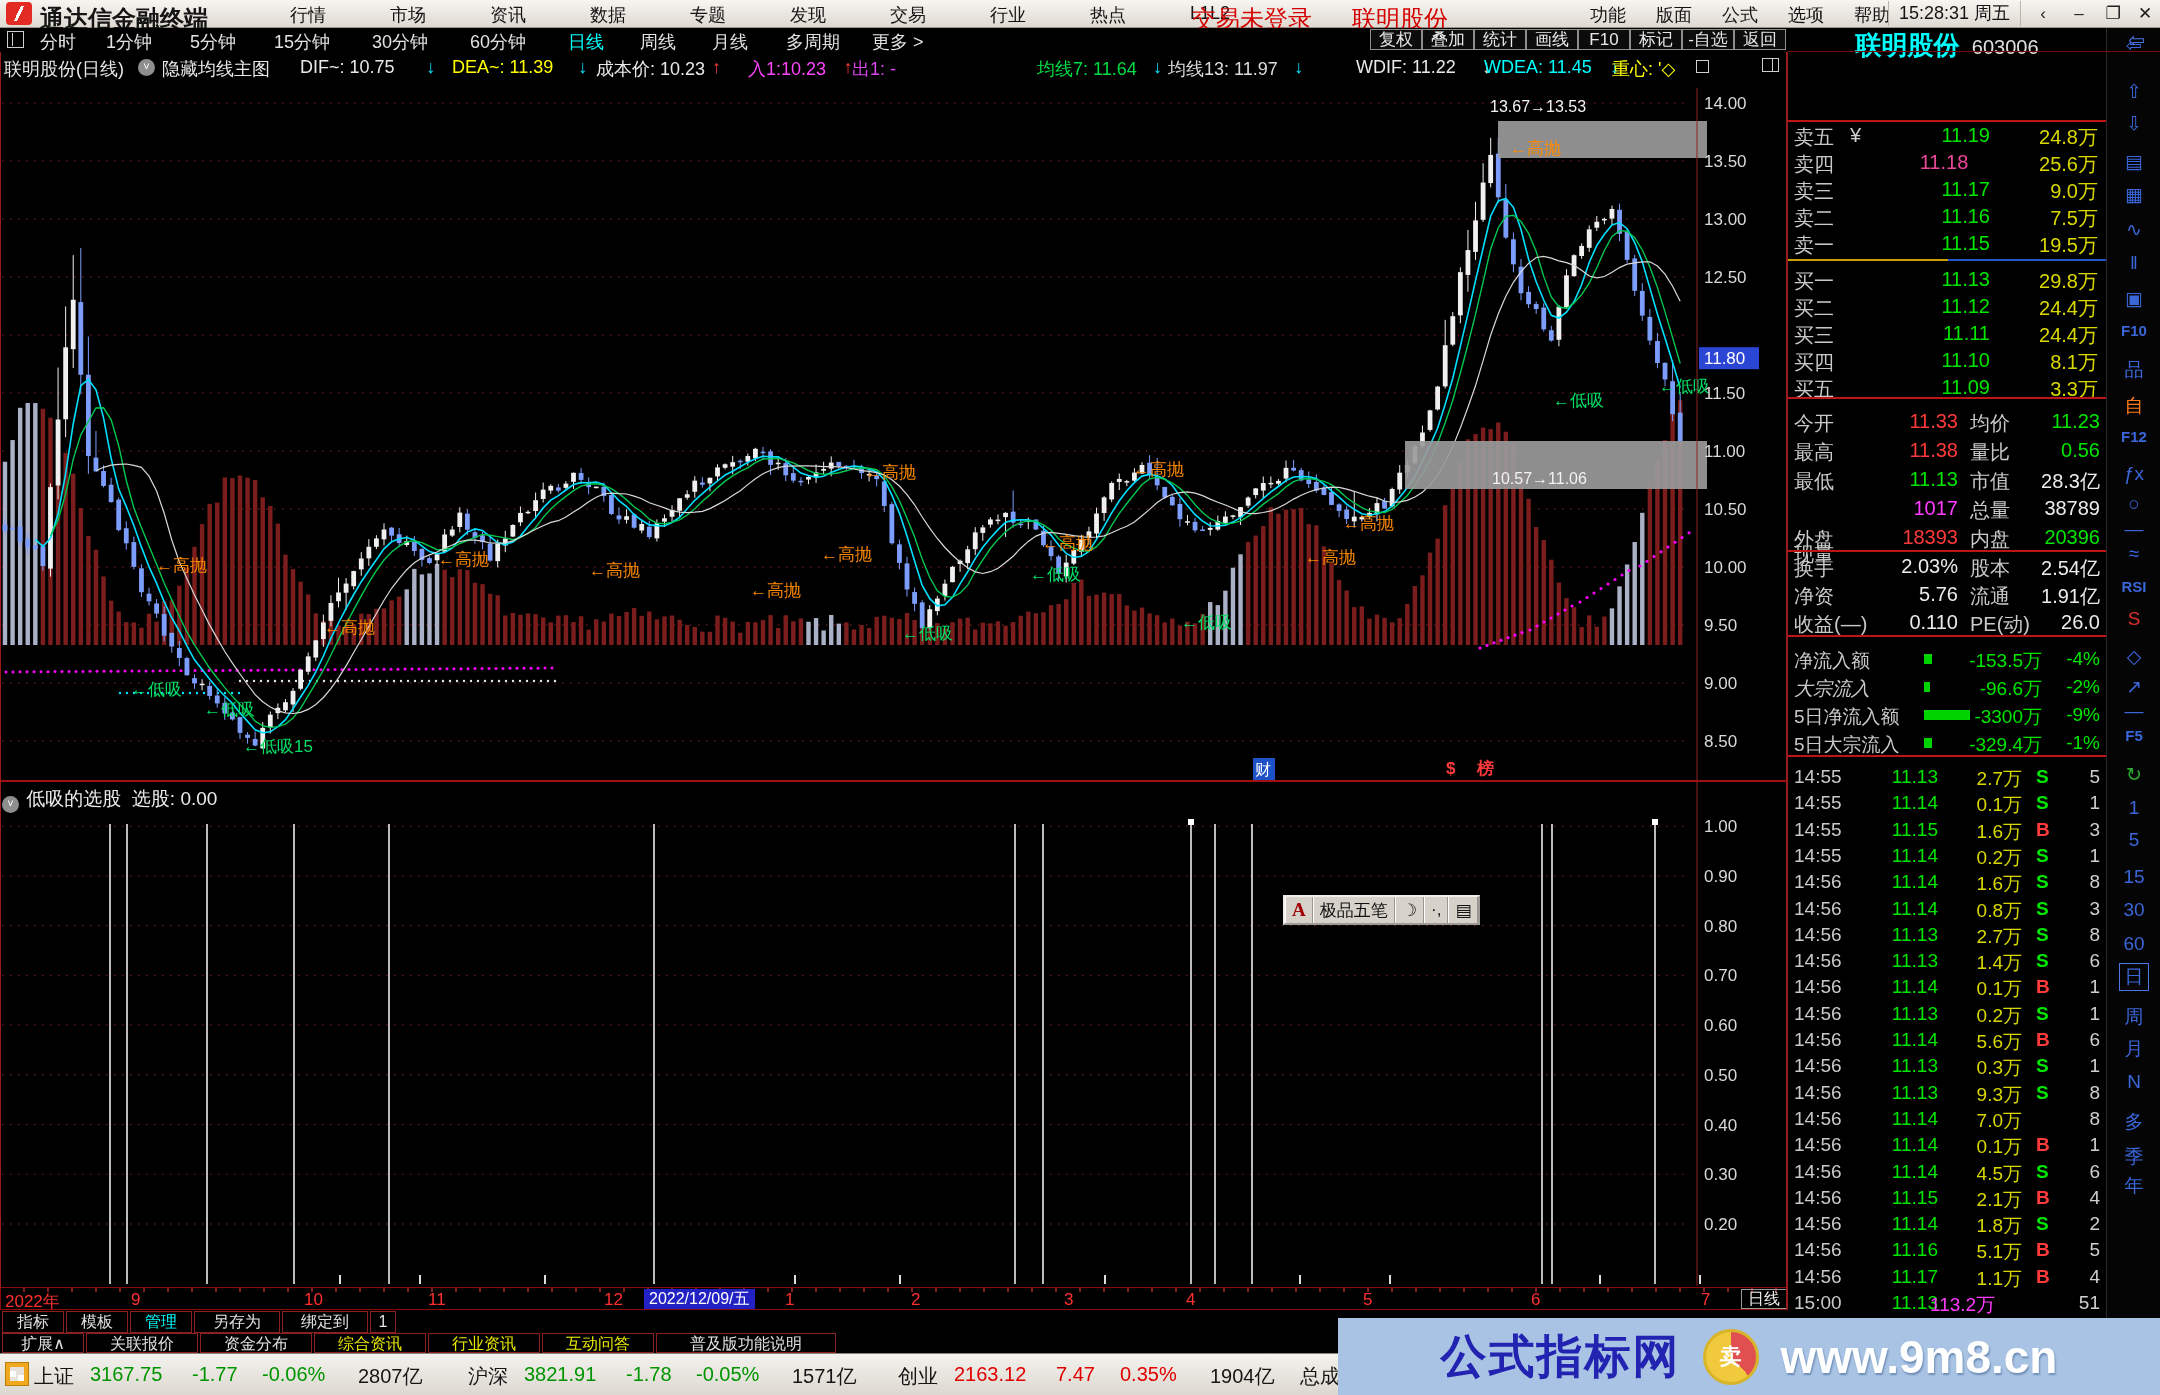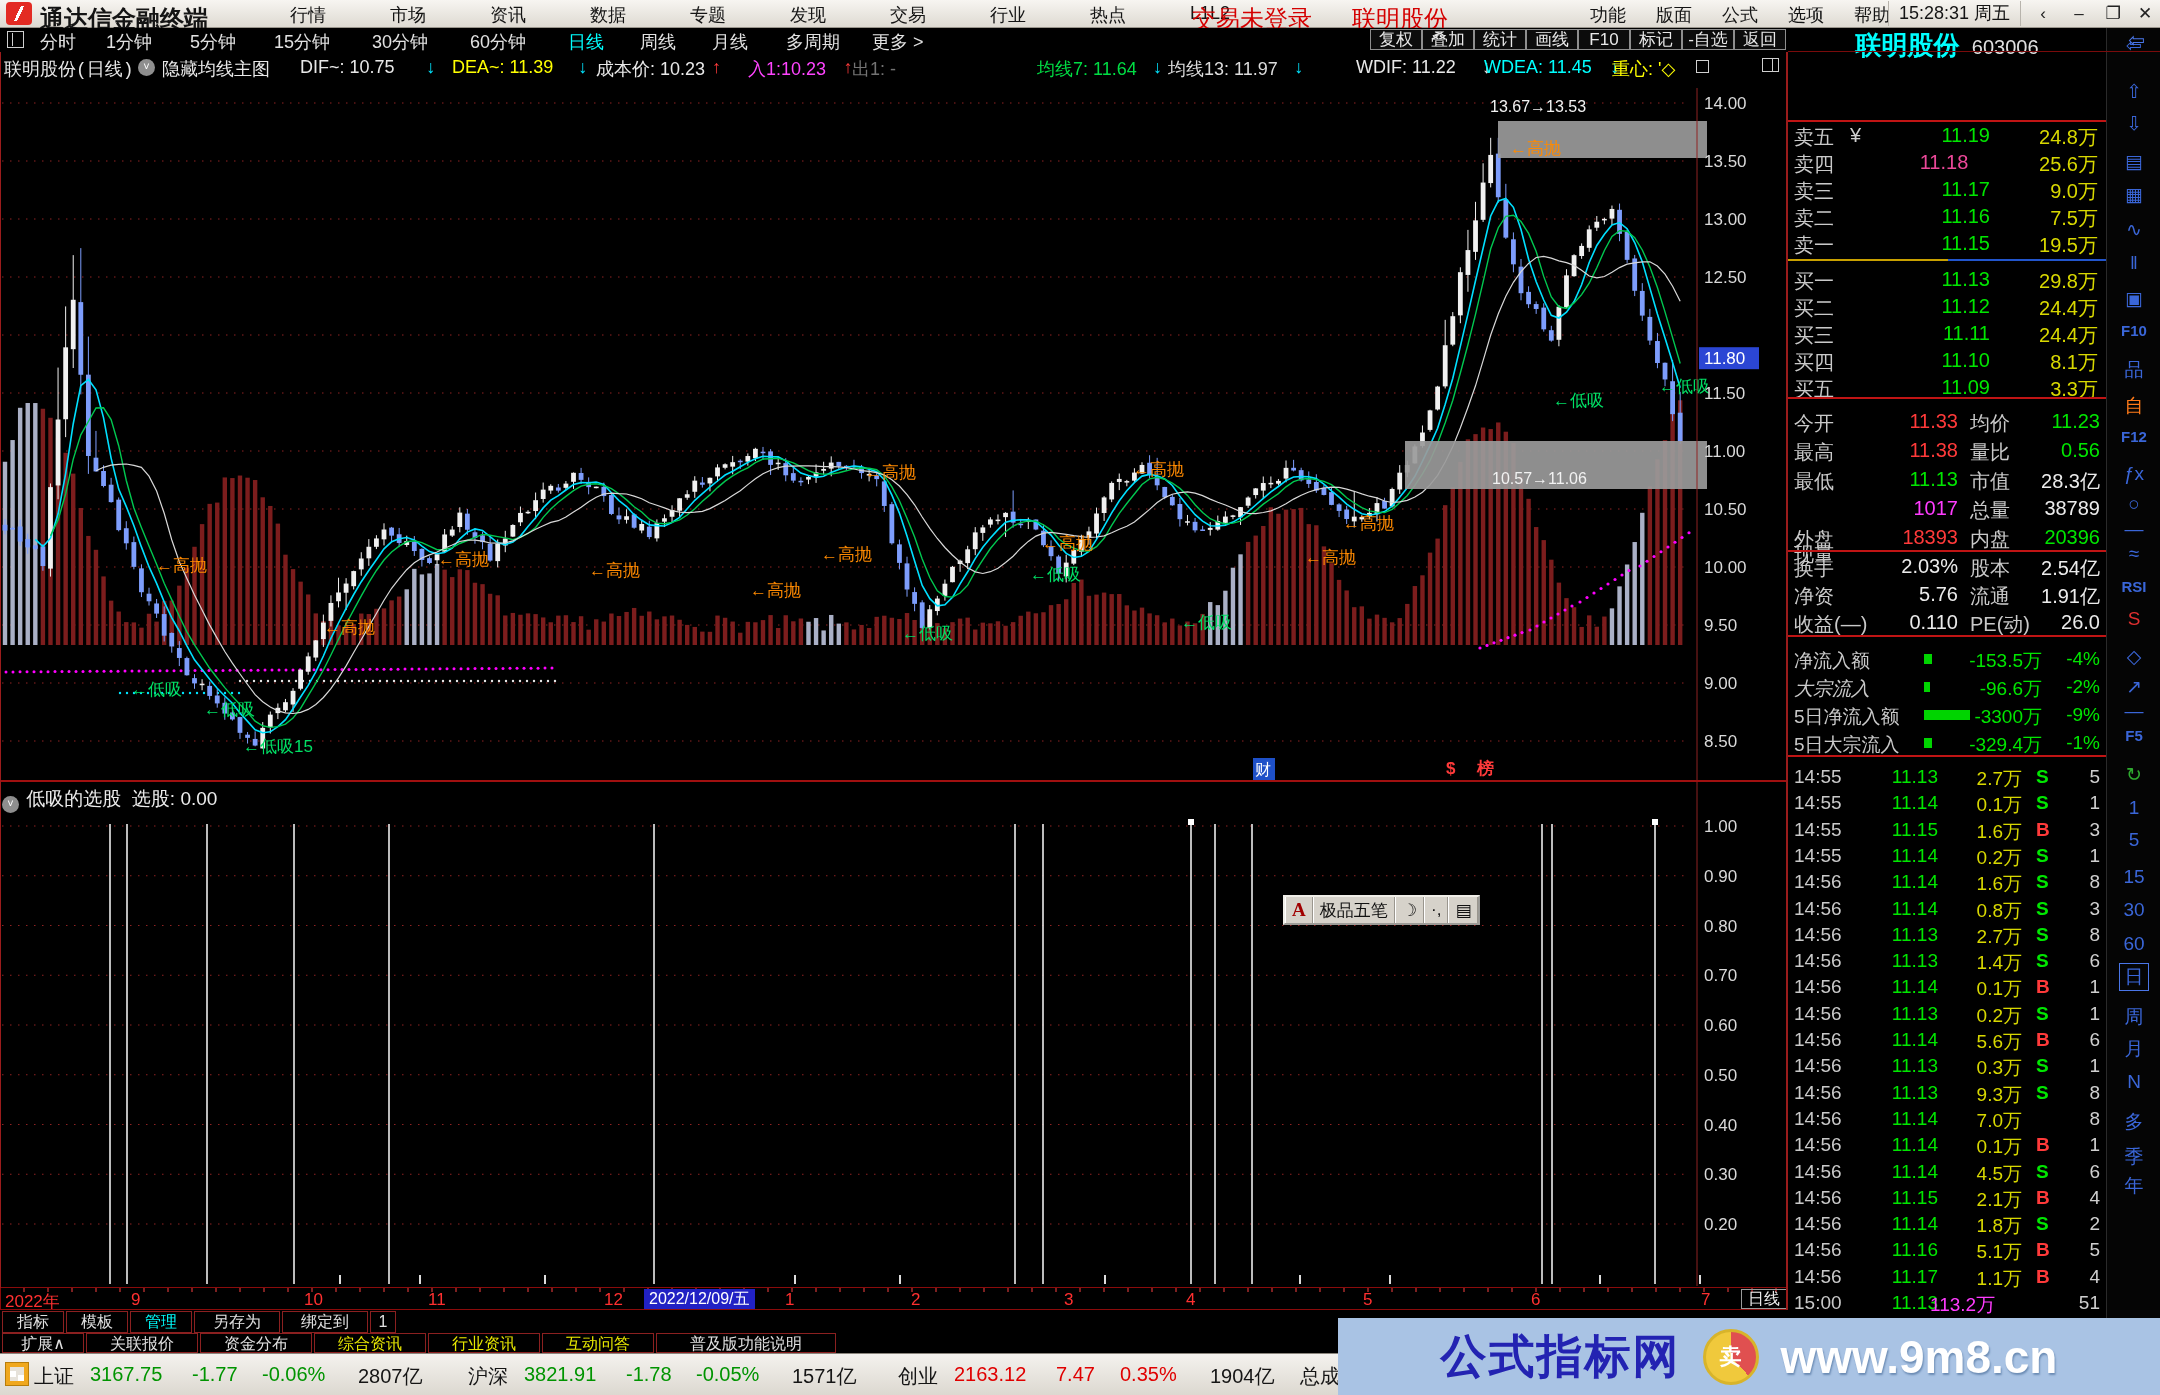--- a/index.html
+++ b/index.html
@@ -116,32 +116,32 @@
   </div>
 
   <div id="toolbar" class="abs">
     <div id="winicon"></div>
     <span id="periods"><span class="p" style="position: absolute; left: 40px;">分时</span><span class="p" style="position: absolute; left: 106px;">1分钟</span><span class="p" style="position: absolute; left: 190px;">5分钟</span><span class="p" style="position: absolute; left: 274px;">15分钟</span><span class="p" style="position: absolute; left: 372px;">30分钟</span><span class="p" style="position: absolute; left: 470px;">60分钟</span><span class="p active" style="position: absolute; left: 568px;">日线</span><span class="p" style="position: absolute; left: 640px;">周线</span><span class="p" style="position: absolute; left: 712px;">月线</span><span class="p" style="position: absolute; left: 786px;">多周期</span><span class="p" style="position: absolute; left: 872px;">更多 &gt;</span></span>
     <span id="tb-buttons"><span class="tbbtn" style="position: absolute; left: 1370px;">复权</span><span class="tbbtn" style="position: absolute; left: 1422px;">叠加</span><span class="tbbtn" style="position: absolute; left: 1474px;">统计</span><span class="tbbtn" style="position: absolute; left: 1526px;">画线</span><span class="tbbtn" style="position: absolute; left: 1578px;">F10</span><span class="tbbtn" style="position: absolute; left: 1630px;">标记</span><span class="tbbtn" style="position: absolute; left: 1682px;">-自选</span><span class="tbbtn" style="position: absolute; left: 1734px;">返回</span></span>
   <span class="p" style="position: absolute; left: 2128px; top: 0px; font-size: 20px; color: rgb(74, 118, 232);">⇦</span></div>
 
   <div id="chart-area" class="abs">
     <div id="chart-header">
-        <span class="hi" style="position: absolute; left: 4px; color: rgb(232, 232, 232); font-family: Liberation Mono, monospace;">联明股份(日线)</span>
+        <span class="hi" style="position: absolute; left: 4px; color: rgb(232, 232, 232);">联明股份(日线)</span>
         <span class="collapse-ico" style="position: absolute; left: 138px; top: 7px;">˅</span>
         <span class="hi" style="position: absolute; left: 162px; color: rgb(232, 232, 232);">隐藏均线主图</span>
         <span class="hi" style="position: absolute; left: 300px; color: rgb(232, 232, 232);">DIF~: 10.75</span>
         <span class="hi" style="position: absolute; left: 426.2px; color: rgb(0, 229, 255); font-weight: bold;">↓</span>
         <span class="hi" style="position: absolute; left: 452px; color: rgb(255, 255, 0);">DEA~: 11.39</span>
         <span class="hi" style="position: absolute; left: 578.2px; color: rgb(0, 229, 255); font-weight: bold;">↓</span>
         <span class="hi" style="position: absolute; left: 596px; color: rgb(232, 232, 232);">成本价: 10.23</span>
         <span class="hi" style="position: absolute; left: 712px; color: rgb(255, 58, 58); font-weight: bold;">↑</span>
         <span class="hi" style="position: absolute; left: 748px; color: rgb(255, 68, 255);">入1:10.23</span>
         <span class="hi" style="position: absolute; left: 843.6px; color: rgb(255, 58, 58); font-weight: bold;">↑</span>
-        <span class="hi" style="position: absolute; left: 852px; color: #737373; text-align: right;">出1: -</span>
+        <span class="hi" style="position: absolute; left: 852px; color: #d946ef; text-align: right;">出1: -</span>
         <span class="hi" style="position: absolute; left: 1037px; color: rgb(0, 221, 68);">均线7: 11.64</span>
         <span class="hi" style="position: absolute; left: 1153px; color: rgb(0, 229, 255); font-weight: bold;">↓</span>
         <span class="hi" style="position: absolute; left: 1168px; color: rgb(220, 220, 220);">均线13: 11.97</span>
         <span class="hi" style="position: absolute; left: 1294.2px; color: rgb(0, 229, 255); font-weight: bold;">↓</span>
         <span class="hi" style="position: absolute; left: 1356px; color: rgb(232, 232, 232);">WDIF: 11.22</span>
         <span class="hi" style="position: absolute; left: 1482.2px; color: rgb(232, 232, 232); font-weight: bold;">↓</span>
         <span class="hi" style="position: absolute; left: 1484px; color: rgb(0, 255, 255);">WDEA: 11.45</span>
         <span class="hi" style="position: absolute; left: 1610.2px; color: rgb(0, 229, 255); font-weight: bold;">↓</span>
         <span class="hi" style="position: absolute; left: 1612px; color: rgb(255, 255, 0);">重心: '◇</span>
         <span class="hdrbox" style="position: absolute; left: 1696px; top: 8px;"></span>

